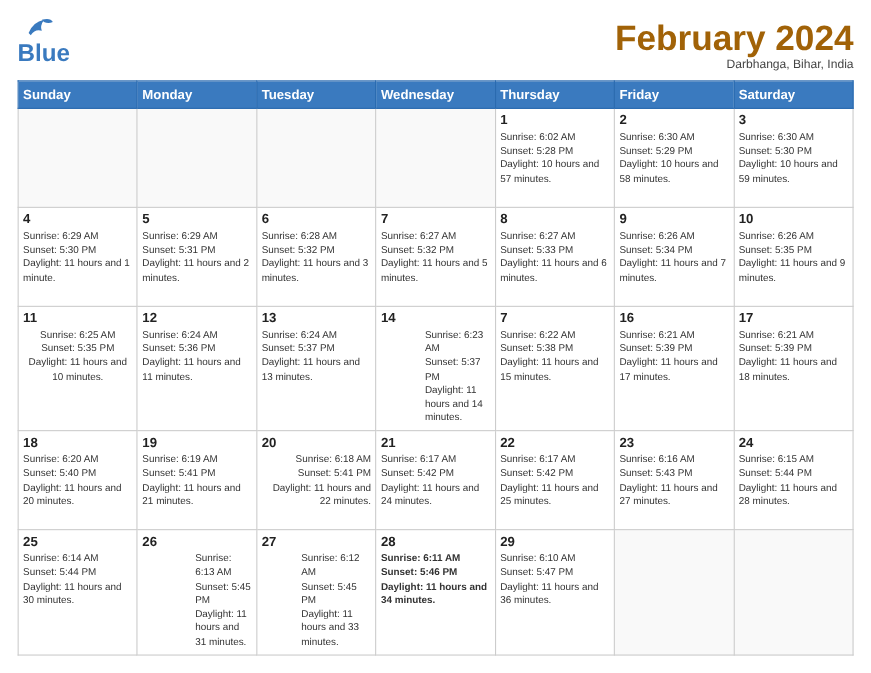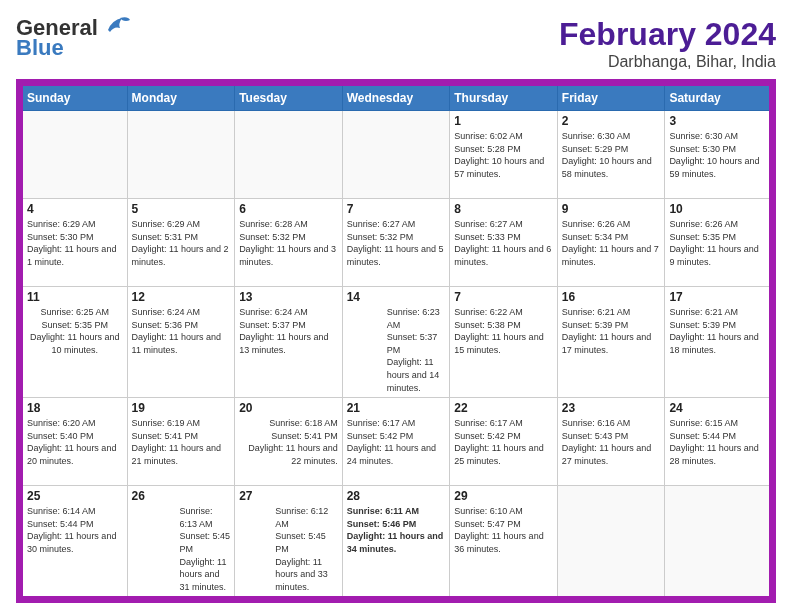--- a/index.html
+++ b/index.html
@@ -26,30 +26,30 @@
     .logo {
       display: flex;
       align-items: center;
     }
     .title-block {
       text-align: right;
     }
     .title-block h1 {
       font-size: 32px;
       font-weight: bold;
-      color: #4c1d95;
+      color: #a16207;
     }
     .title-block h2 {
-      font-size: 16px;
+      font-size: 11px;
       font-weight: normal;
       color: #444;
     }
     .calendar {
       flex: 1;
-      border: 7px solid #a21caf;
+      border: 1px solid #a21caf;
       border-collapse: collapse;
       width: 100%;
       table-layout: fixed;
     }
     .calendar thead tr th {
       background: #3a7abf;
       color: #fff;
       font-size: 12px;
       font-weight: bold;
       padding: 5px 4px;
@@ -85,23 +85,20 @@
     }
   </style>
 </head>
 <body>
 
 <div class="page">
   <div class="header">
     <div class="logo">
       <div>
         <div style="display:flex;align-items:center;">
-          <div style="font-size:22px;font-weight:bold;color:#333;line-height:1.1;">
-            <span style="color:#333;">General</span>
-          </div>
           <svg width="32" height="28" viewBox="0 0 32 28" style="margin-left:2px;margin-top:-4px;">
             <path d="M8,18 Q12,8 22,6 Q18,12 20,16 Q14,14 10,20 Z" fill="#3a7abf"></path>
             <path d="M20,6 Q28,4 30,8 Q26,10 22,8 Z" fill="#3a7abf"></path>
           </svg>
         </div>
         <div style="font-size:22px;font-weight:bold;color:#3a7abf;line-height:1.1;margin-top:-4px;">Blue</div>
       </div>
     </div>
     <div class="title-block">
       <h1>February 2024</h1>

